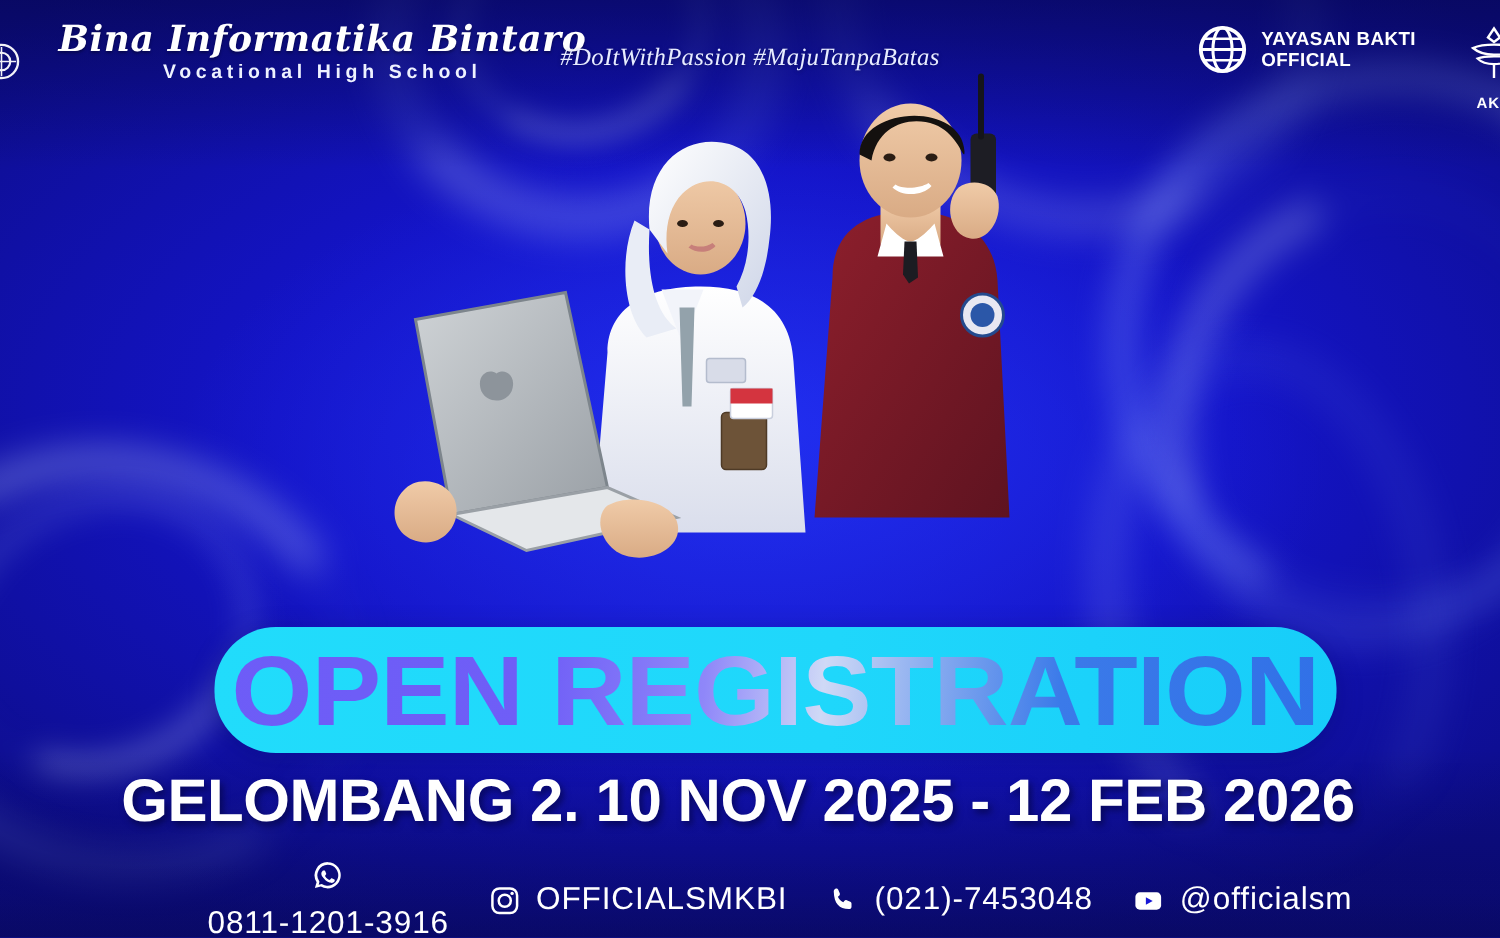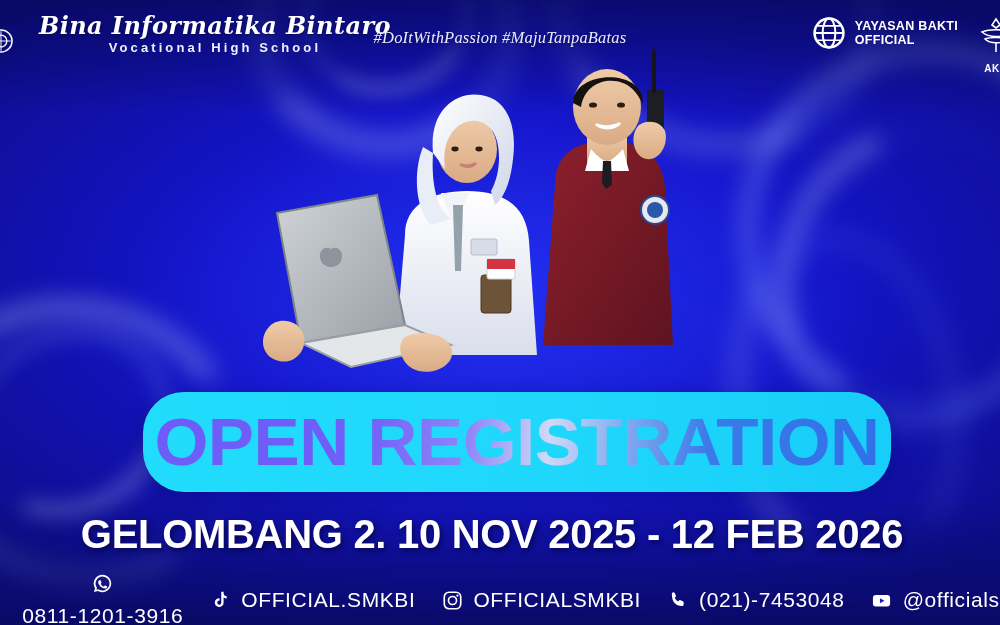--- a/index.html
+++ b/index.html
@@ -167,21 +167,21 @@
     white-space: nowrap;
     text-shadow: 0 1px 3px rgba(0,0,0,.3);
     font-family: Liberation Serif, serif;
   }
 
   .partner-logos {
     position: absolute;
     right: 0; top: 16px;
     display: flex;
     align-items: flex-start;
-    gap: 12px;
+    gap: 26px;
   }
   .logo-ybn {
     display: flex;
     align-items: center;
     gap: 9px;
   }
   .globe-icon { width: 34px; height: 34px; flex: none; }
   .ybn-text {
     font-size: 12.5px;
     font-weight: bold;
@@ -233,23 +233,23 @@
     background-clip: text;
     color: transparent;
     -webkit-text-fill-color: transparent;
     white-space: nowrap;
     filter: drop-shadow(0 3px 7px rgba(0,0,10,.45));
   }
 
   .pill {
     position: absolute;
     left: 143px;
-    top: 392px;
+    top: 418px;
     width: 748px;
-    height: 100px;
+    height: 84px;
     border-radius: 41px;
     background: linear-gradient(95deg, #21dcfb 0%, #1fd7fb 55%, #17cdf9 100%);
     z-index: 7;
     box-shadow: 0 4px 18px rgba(0,10,90,.3);
   }
   .pill-text {
     position: absolute;
     inset: 0;
     display: flex;
     align-items: center;
@@ -450,28 +450,20 @@
 
     <div class="contact contact-phone-1">
       <span class="ic">
         <svg viewBox="0 0 24 24" width="21" height="21">
           <path fill="#ffffff" d="M12 2A10 10 0 0 0 3.5 17.3L2.2 21.8l4.6-1.2A10 10 0 1 0 12 2zm0 2a8 8 0 1 1-4.2 14.8l-.3-.2-2.4.6.6-2.3-.2-.4A8 8 0 0 1 12 4zm-3.3 4.3c-.2 0-.5.1-.7.4-.3.3-.9.9-.9 2.1s.9 2.4 1.1 2.6c.1.2 1.8 2.8 4.3 3.8 2.1.8 2.5.7 3 .6.5-.1 1.5-.6 1.7-1.2.2-.6.2-1.1.1-1.2l-.6-.3-1.6-.8c-.2-.1-.4-.1-.6.1l-.8 1c-.1.2-.3.2-.5.1-.2-.1-1-.4-1.9-1.2-.7-.6-1.2-1.4-1.3-1.6-.1-.2 0-.4.1-.5l.4-.5c.1-.2.2-.3.3-.5 0-.2 0-.3 0-.5l-.8-1.9c-.2-.4-.4-.4-.6-.4z"></path>
         </svg>
       </span>
       <span>0811-1201-3916</span>
     </div>
 
-    <div class="contact">
-      <span class="ic">
-        <svg viewBox="0 0 24 24" width="20" height="20">
-          <path fill="#ffffff" d="M16.3 2h-2.8v13.2a2.4 2.4 0 1 1-2-2.4v-2.9a5.3 5.3 0 1 0 4.8 5.3V8.9a6.4 6.4 0 0 0 3.7 1.2V7.2a3.7 3.7 0 0 1-3.7-3.7V2z"></path>
-        </svg>
-      </span>
-      <span>OFFICIAL.SMKBI</span>
-    </div>
 
     <div class="contact">
       <span class="ic">
         <svg viewBox="0 0 24 24" width="21" height="21">
           <rect x="2.6" y="2.6" width="18.8" height="18.8" rx="5.4" fill="none" stroke="#ffffff" stroke-width="1.9"></rect>
           <circle cx="12" cy="12" r="4.6" fill="none" stroke="#ffffff" stroke-width="1.9"></circle>
           <circle cx="17.6" cy="6.4" r="1.3" fill="#ffffff"></circle>
         </svg>
       </span>
       <span>OFFICIALSMKBI</span>

